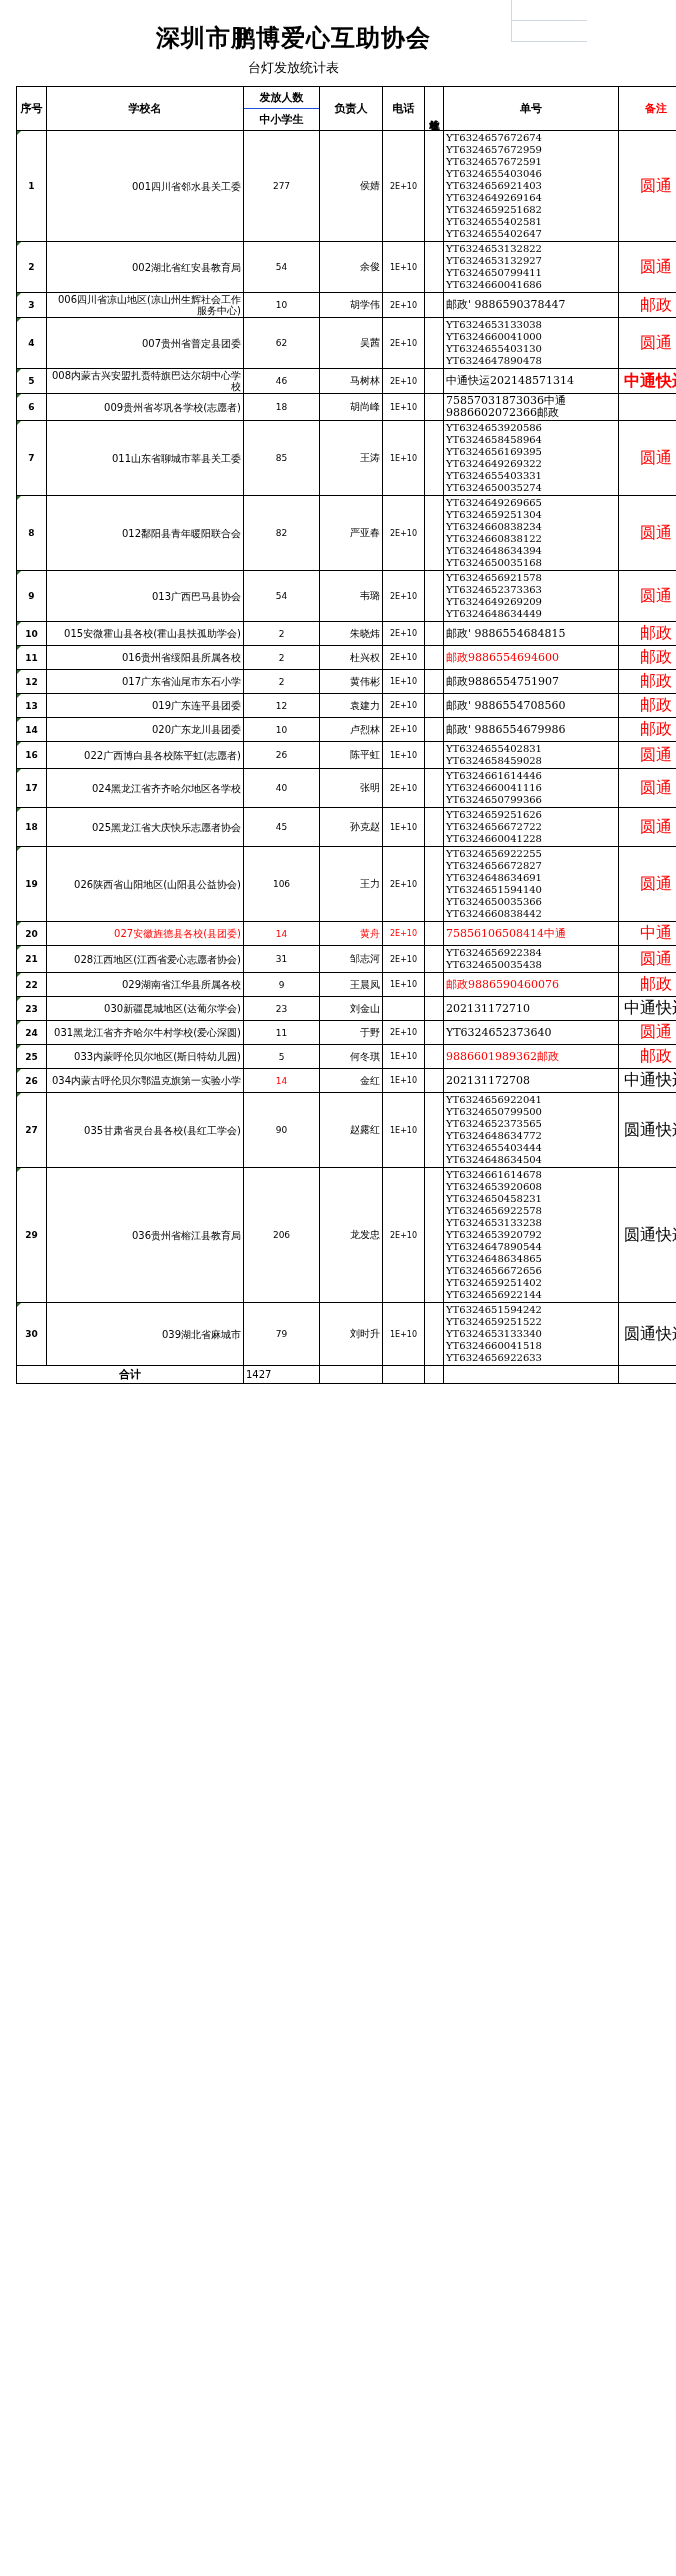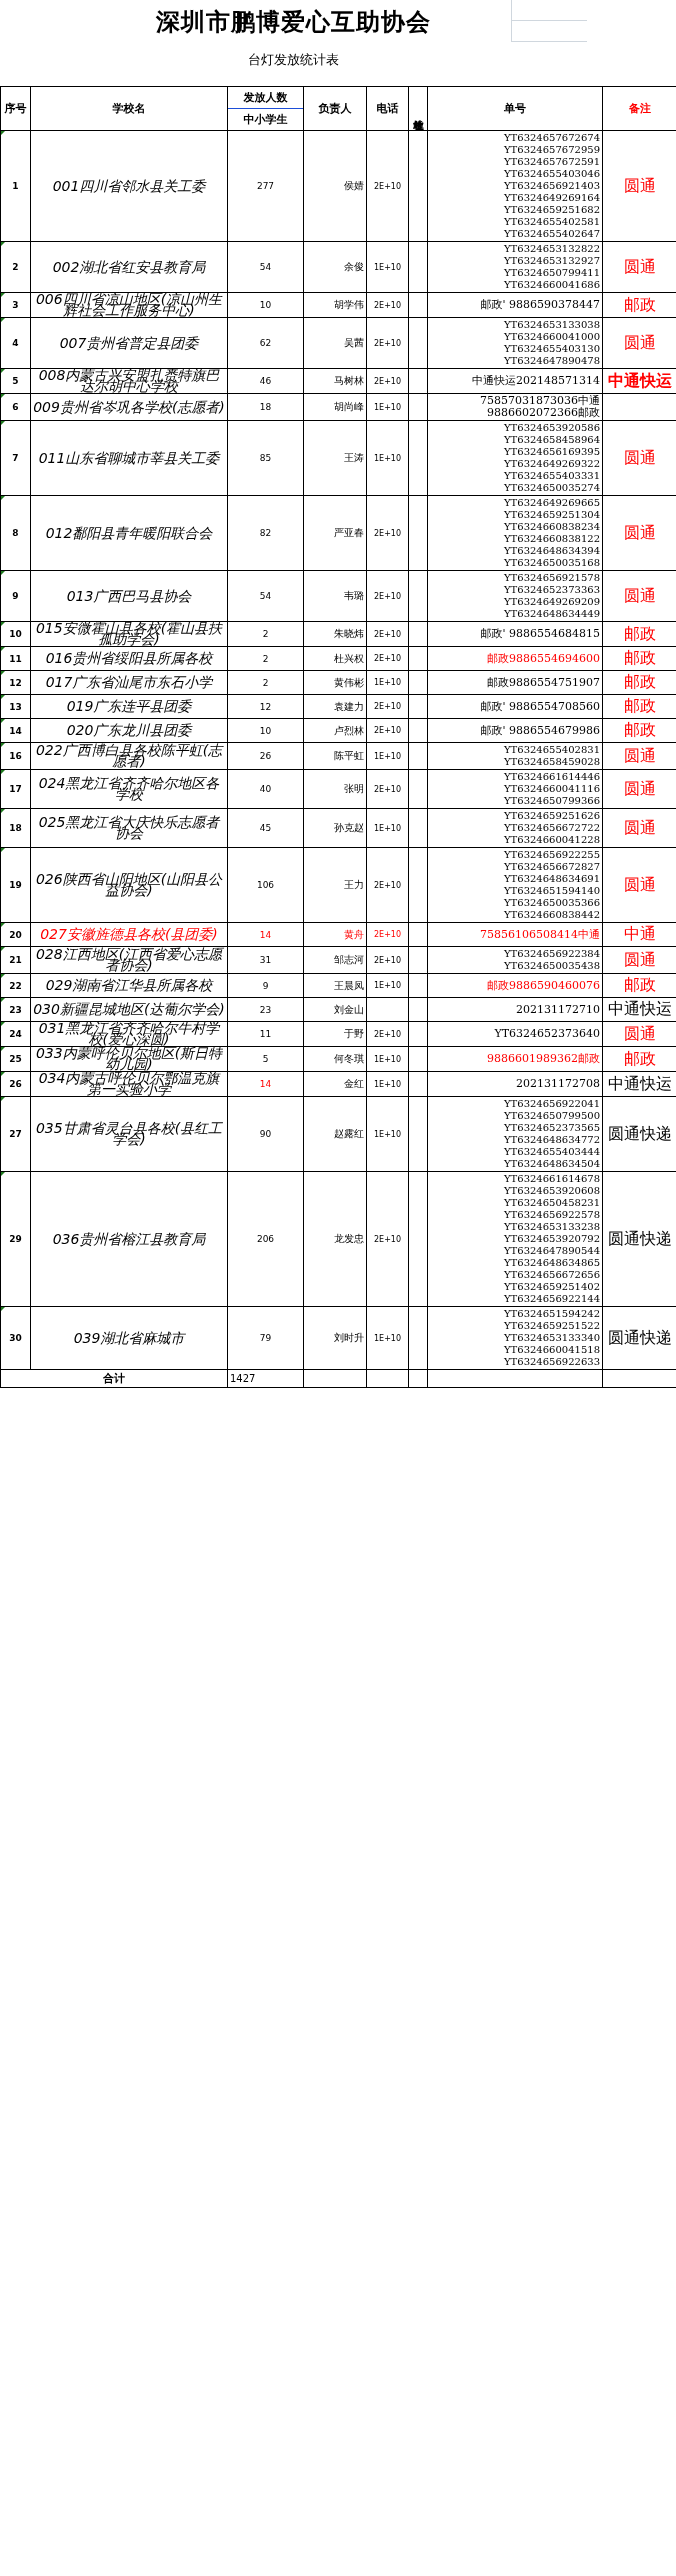--- a/index.html
+++ b/index.html
@@ -8,21 +8,21 @@
     background: #ffffff;
   }
   body {
     width: 677px;
     font-family: "DejaVu Sans", "Liberation Sans", sans-serif;
     color: #000000;
   }
   #sheet {
     width: 587px;
     position: relative;
-    padding: 0;
+    padding: 16px;
   }
   
   .title-wrap {
     text-align: center;
     padding-top: 4px;
   }
   .doc-title {
     font-family: "DejaVu Serif", "Liberation Serif", serif;
     font-weight: bold;
     font-size: 24px;
@@ -30,21 +30,21 @@
     line-height: 30px;
     color: #000;
     margin: 0;
     padding: 3px 0 2px 0;
   }
   .doc-subtitle {
     font-family: "DejaVu Sans", "Liberation Sans", sans-serif;
     font-weight: normal;
     font-size: 13px;
     line-height: 18px;
-    margin: 12px;
+    margin: 4px;
     padding: 0 0 5px 0;
   }
   
   .stub-col {
     position: absolute;
     top: 0; right: 0;
     width: 76px;
     border-left: 1px solid #d0d7de;
   }
   .stub-cell {
@@ -102,25 +102,24 @@
     padding: 3px 0;
     font-size: 11px;
   }
   
   td.idx {
     text-align: center;
     font-weight: bold;
     font-size: 9px;
   }
   td.school {
-    text-align: center;
-    font-size: 14px;
+    text-align: right;
+    font-size: 10px;
     line-height: 11px;
     padding-left: 3px;
-    font-style: italic;
   }
   td.count, td.person, td.phone {
     text-align: center;
     font-size: 9px;
   }
   td.person { font-size: 10px; text-align: right; }
   td.phone  { font-size: 8px; }
   td.addr {
     padding: 1px 0;
     text-align: center;
@@ -132,21 +131,21 @@
     text-orientation: upright;
     font-size: 8.5px;
     line-height: 9px;
     letter-spacing: 0;
     display: inline-block;
     white-space: nowrap;
     max-height: 100%;
     overflow: hidden;
   }
   td.track {
-    text-align: right;
+    text-align: left;
     font-family: "DejaVu Serif", "Liberation Serif", serif;
     font-size: 10px;
     line-height: 12px;
     white-space: pre-line;
   }
   td.track.big { font-size: 11px; }
   td.note {
     text-align: center;
     color: #ff0000;
     font-size: 16px;

